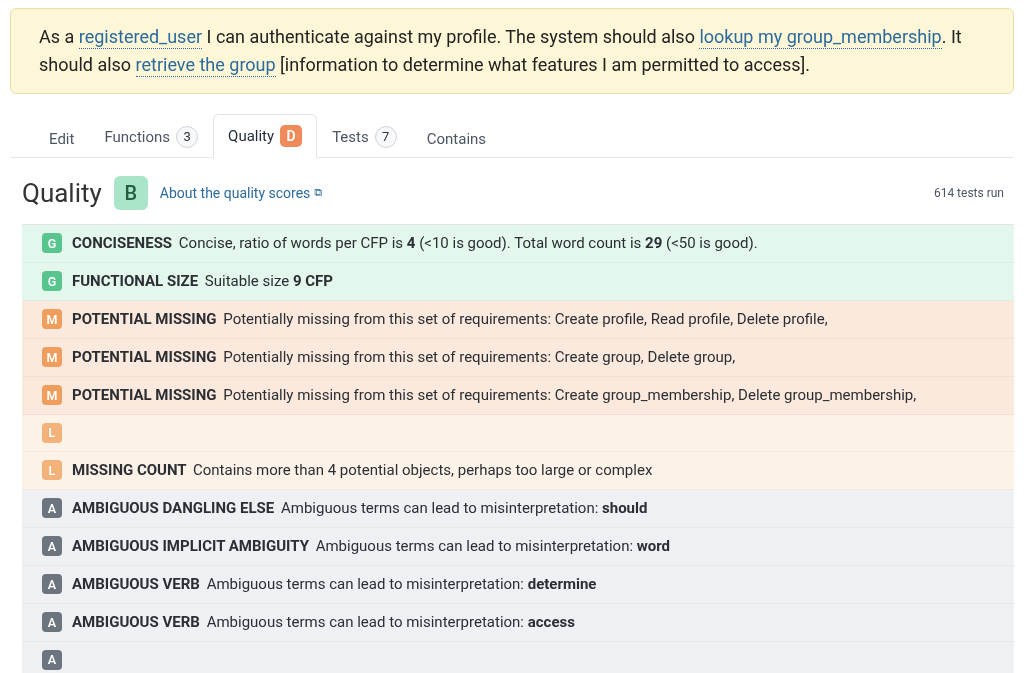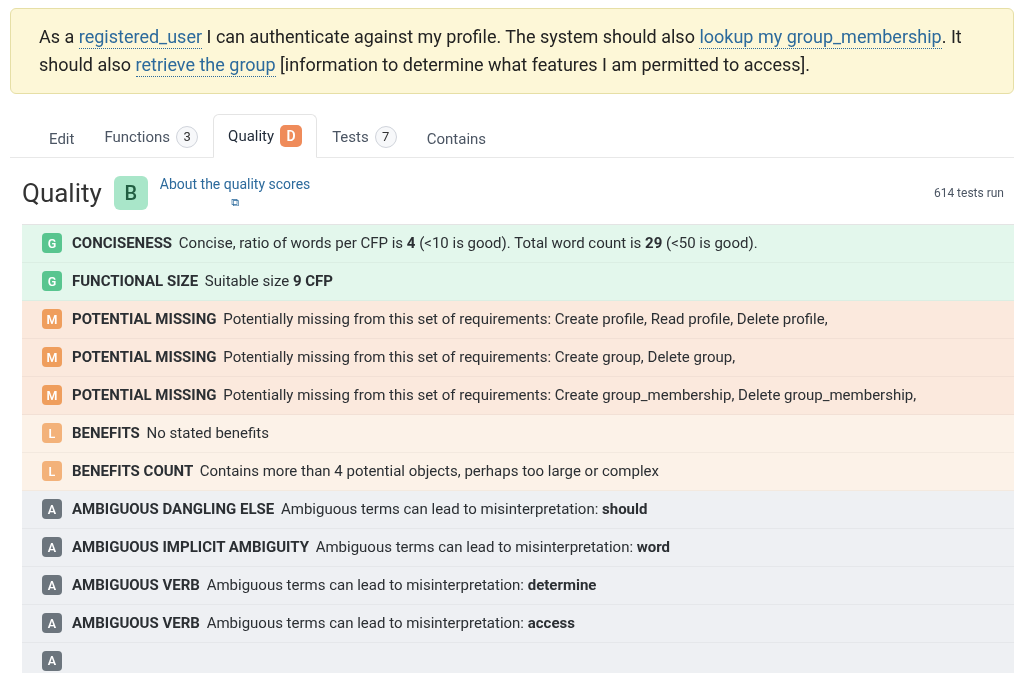--- a/index.html
+++ b/index.html
@@ -100,21 +100,20 @@
     font-weight: 500;
   }
   .about-link {
     color: #2c6a9c;
     font-size: 14px;
     text-decoration: none;
     display: inline-flex;
     align-items: center;
     gap: 4px;
     cursor: pointer;
-    flex-direction: column;
   }
   .about-link .ext-icon {
     font-size: 11px;
   }
   .tests-run {
     margin-left: auto;
     margin-right: 10px;
     color: #4b5563;
     font-size: 12px;
   }
@@ -217,25 +216,24 @@
       <div class="row bg-M">
         <span class="row-badge clr-M">M</span>
         <span class="row-text"><span class="cat">POTENTIAL MISSING </span><span>Potentially missing from this set of requirements: Create </span><span class="ital">group</span><span>, Delete </span><span class="ital">group</span><span>,</span></span>
       </div>
       <div class="row bg-M">
         <span class="row-badge clr-M">M</span>
         <span class="row-text"><span class="cat">POTENTIAL MISSING </span><span>Potentially missing from this set of requirements: Create </span><span class="ital">group_membership</span><span>, Delete </span><span class="ital">group_membership</span><span>,</span></span>
       </div>
       <div class="row bg-L">
         <span class="row-badge clr-L">L</span>
-        <span class="row-text"><span class="cat">BENEFITS </span><span>No stated benefits</span></span>
       </div>
       <div class="row bg-L">
         <span class="row-badge clr-L">L</span>
-        <span class="row-text"><span class="cat">BENEFITS COUNT </span><span>Contains more than 4 potential objects, perhaps too large or complex</span></span>
+        <span class="row-text"><span class="cat">MISSING COUNT </span><span>Contains more than 4 potential objects, perhaps too large or complex</span></span>
       </div>
       <div class="row bg-A">
         <span class="row-badge clr-A">A</span>
         <span class="row-text"><span class="cat">AMBIGUOUS DANGLING ELSE </span><span>Ambiguous terms can lead to misinterpretation: </span><span class="bold">should</span></span>
       </div>
       <div class="row bg-A">
         <span class="row-badge clr-A">A</span>
         <span class="row-text"><span class="cat">AMBIGUOUS IMPLICIT AMBIGUITY </span><span>Ambiguous terms can lead to misinterpretation: </span><span class="bold">word</span></span>
       </div>
       <div class="row bg-A">

